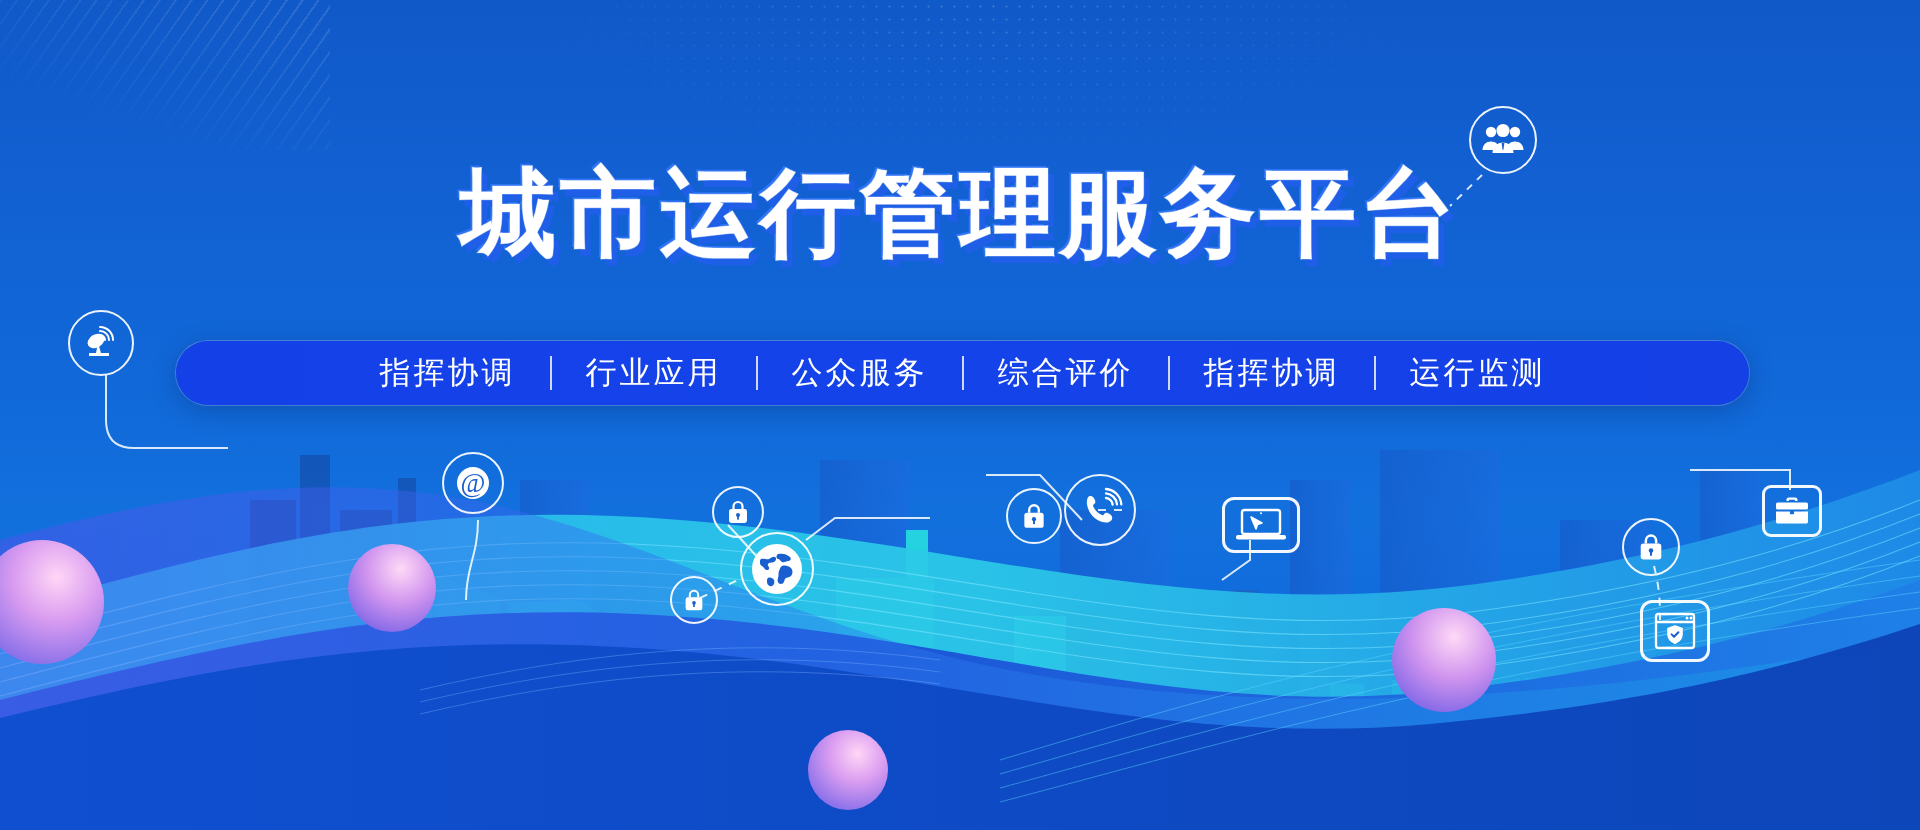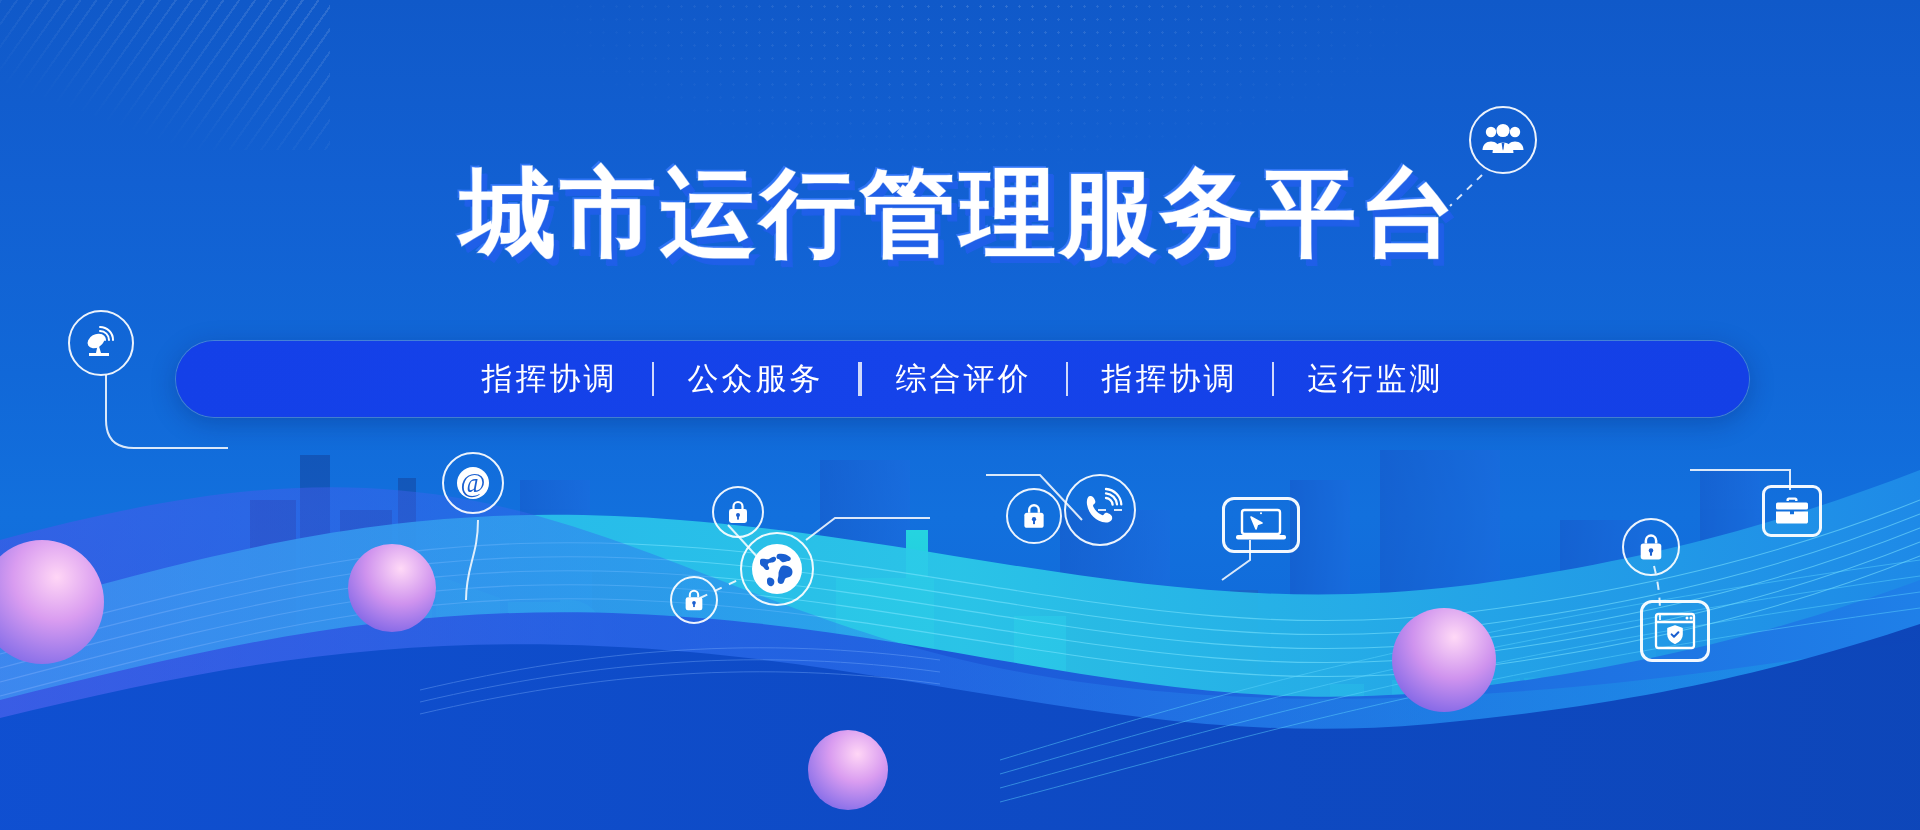--- a/index.html
+++ b/index.html
@@ -38,21 +38,21 @@
     color:#ffffff;
     text-shadow:
       5px 6px 0 #1f5fe8,
       6px 7px 0 #1f5fe8,
       -2px -2px 0 #2f74f5;
     -webkit-text-stroke:1px rgba(255,255,255,.35);
   }
 
   
   #nav{
-    position:absolute;left:176px;top:341px;width:1573px;height:76px;
+    position:absolute;left:176px;top:341px;width:1573px;height:64px;
     border-radius:38px;
     background:linear-gradient(90deg,#1440e8 0%,#1543ea 48%,#1440e6 100%);
     box-shadow:0 0 0 1px rgba(255,255,255,.22), 0 6px 26px rgba(0,20,90,.28);
     display:flex;align-items:center;justify-content:center;
   }
   #nav .nav-inner{display:flex;align-items:center;gap:0;}
   .nav-item{
     color:#fff;font-size:31px;font-weight:400;letter-spacing:3px;
     padding:0 34px;white-space:nowrap;cursor:pointer;
   }
@@ -394,22 +394,23 @@
   </div>
 
   <div id="title-wrap">
     <span id="title">城市运行管理服务平台</span>
   </div>
 
   <div id="nav">
     <div class="nav-inner" id="nav-inner">
         <span class="nav-item">指挥协调</span>
         <span class="nav-sep"></span>
+        <span class="nav-item">行业应用</span>
+        <span class="nav-sep"></span>
         <span class="nav-item">公众服务</span>
-        <span class="nav-sep"></span>
         <span class="nav-sep"></span>
         <span class="nav-item">综合评价</span>
         <span class="nav-sep"></span>
         <span class="nav-item">指挥协调</span>
         <span class="nav-sep"></span>
         <span class="nav-item">运行监测</span>
       </div>
   </div>
 
 </div>

